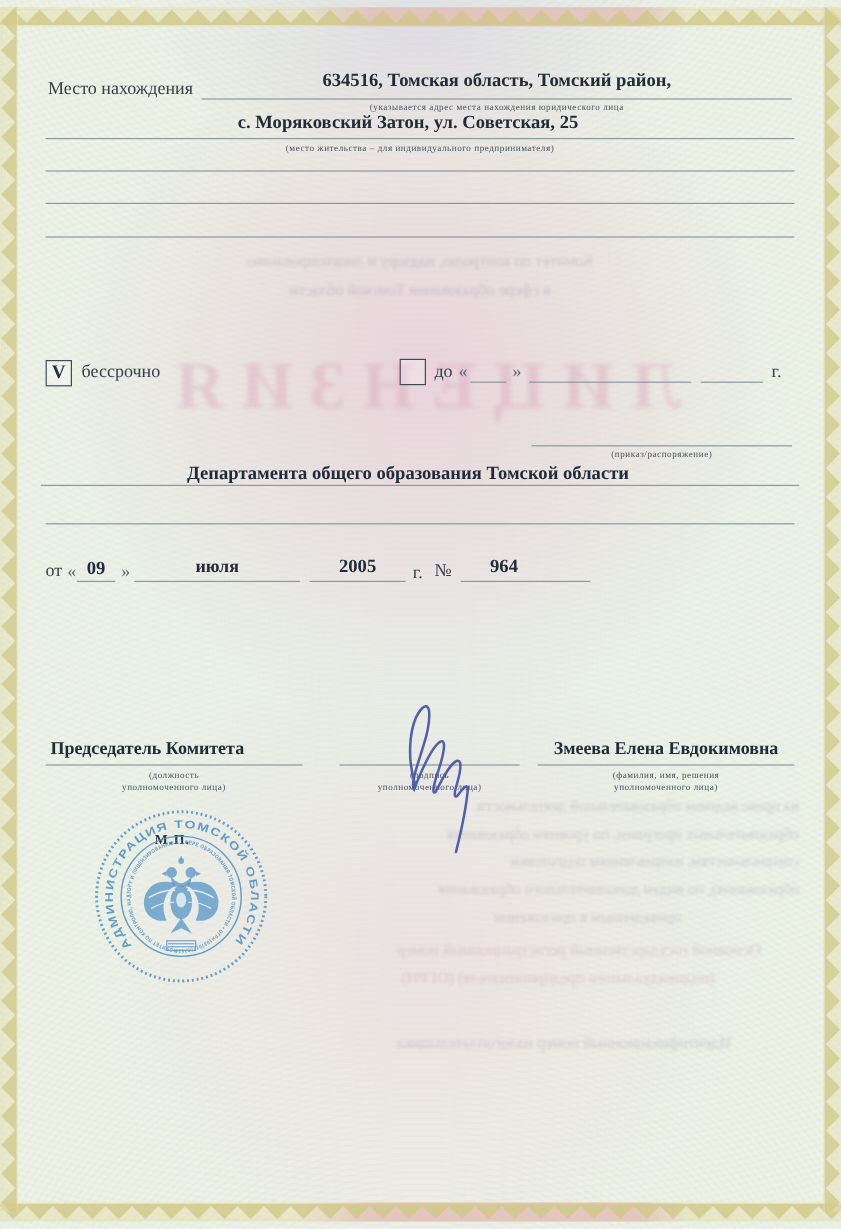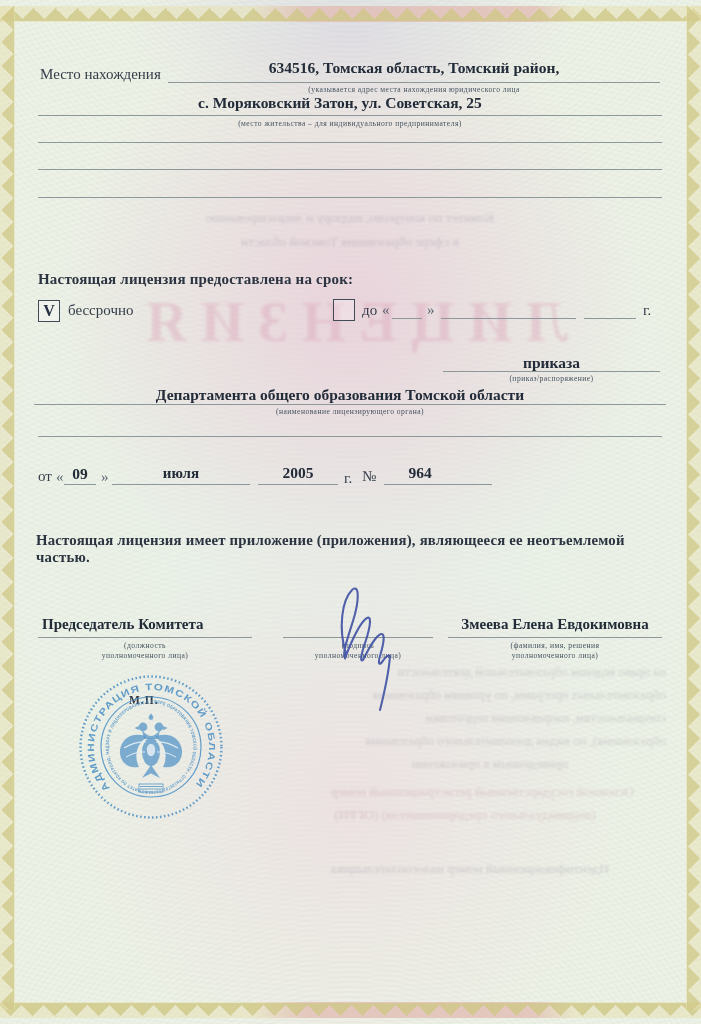--- a/index.html
+++ b/index.html
@@ -86,57 +86,53 @@
   <div class="abs ul" style="left:168px;top:82px;width:492px;"></div>
   <div class="abs cap" style="left:168px;top:85px;width:492px;">(указывается адрес места нахождения юридического лица</div>
   <div class="abs val ctr" style="left:60px;top:94px;width:560px;">с. Моряковский Затон, ул. Советская, 25</div>
   <div class="abs ul" style="left:38px;top:115px;width:624px;"></div>
   <div class="abs cap" style="left:38px;top:119px;width:624px;">(место жительства – для индивидуального предпринимателя)</div>
 
   <div class="abs ul" style="left:38px;top:142px;width:624px;"></div>
   <div class="abs ul" style="left:38px;top:169px;width:624px;"></div>
   <div class="abs ul" style="left:38px;top:197px;width:624px;"></div>
 
-  <div class="abs hd" style="left:38px;top:271px;">Настоящая лицензия предоставлена на срок:</div>
   <div class="abs cb" style="left:38px;top:300px;">
     <span class="cbmark">V</span>
   </div>
   <div class="abs lbl" style="left:68px;top:302px;">бессрочно</div>
   <div class="abs cb" style="left:333px;top:299px;"></div>
   <div class="abs lbl" style="left:362px;top:302px;">до</div>
   <div class="abs lbl" style="left:382px;top:302px;color:#5a6670;">«</div>
   <div class="abs ul" style="left:392px;top:318px;width:30px;"></div>
   <div class="abs lbl" style="left:427px;top:302px;color:#5a6670;">»</div>
   <div class="abs ul" style="left:441px;top:318px;width:135px;"></div>
   <div class="abs ul" style="left:584px;top:318px;width:52px;"></div>
   <div class="abs lbl" style="left:643px;top:302px;">г.</div>
 
-  <div class="abs val ctr" style="left:443px;top:354px;width:217px;">приказа</div>
   <div class="abs ul" style="left:443px;top:371px;width:217px;"></div>
   <div class="abs cap" style="left:443px;top:374px;width:217px;">(приказ/распоряжение)</div>
   <div class="abs val ctr" style="left:60px;top:386px;width:560px;">Департамента общего образования Томской области</div>
   <div class="abs ul" style="left:34px;top:404px;width:632px;"></div>
-  <div class="abs cap" style="left:34px;top:407px;width:632px;">(наименование лицензирующего органа)</div>
   <div class="abs ul" style="left:38px;top:436px;width:624px;"></div>
 
   <div class="abs lbl" style="left:38px;top:468px;">от</div>
   <div class="abs lbl" style="left:56px;top:469px;color:#5a6670;">«</div>
   <div class="abs val ctr" style="left:62px;top:465px;width:36px;">09</div>
   <div class="abs ul" style="left:64px;top:484px;width:32px;"></div>
   <div class="abs lbl" style="left:101px;top:469px;color:#5a6670;">»</div>
   <div class="abs val ctr" style="left:112px;top:465px;width:138px;font-size:15px;">июля</div>
   <div class="abs ul" style="left:112px;top:484px;width:138px;"></div>
   <div class="abs val ctr" style="left:258px;top:464px;width:80px;">2005</div>
   <div class="abs ul" style="left:258px;top:484px;width:80px;"></div>
   <div class="abs lbl" style="left:344px;top:470px;">г.</div>
   <div class="abs lbl" style="left:362px;top:468px;">№</div>
   <div class="abs val ctr" style="left:384px;top:464px;width:72px;">964</div>
   <div class="abs ul" style="left:384px;top:484px;width:108px;"></div>
 
-  <div class="abs hd" style="left:36px;top:532px;width:630px;font-size:14.8px;">Настоящая лицензия имеет приложение (приложения), являющееся ее неотъемлемой частью.</div>
 
   <div class="abs val" style="left:42px;top:616px;font-size:15px;">Председатель Комитета</div>
   <div class="abs ul" style="left:38px;top:637px;width:214px;"></div>
   <div class="abs cap" style="left:38px;top:641px;width:214px;">(должность</div>
   <div class="abs cap" style="left:38px;top:651px;width:214px;">уполномоченного лица)</div>
 
   <div class="abs ul" style="left:283px;top:637px;width:150px;"></div>
   <div class="abs cap" style="left:283px;top:641px;width:150px;">(подпись</div>
   <div class="abs cap" style="left:283px;top:651px;width:150px;">уполномоченного лица)</div>
 

